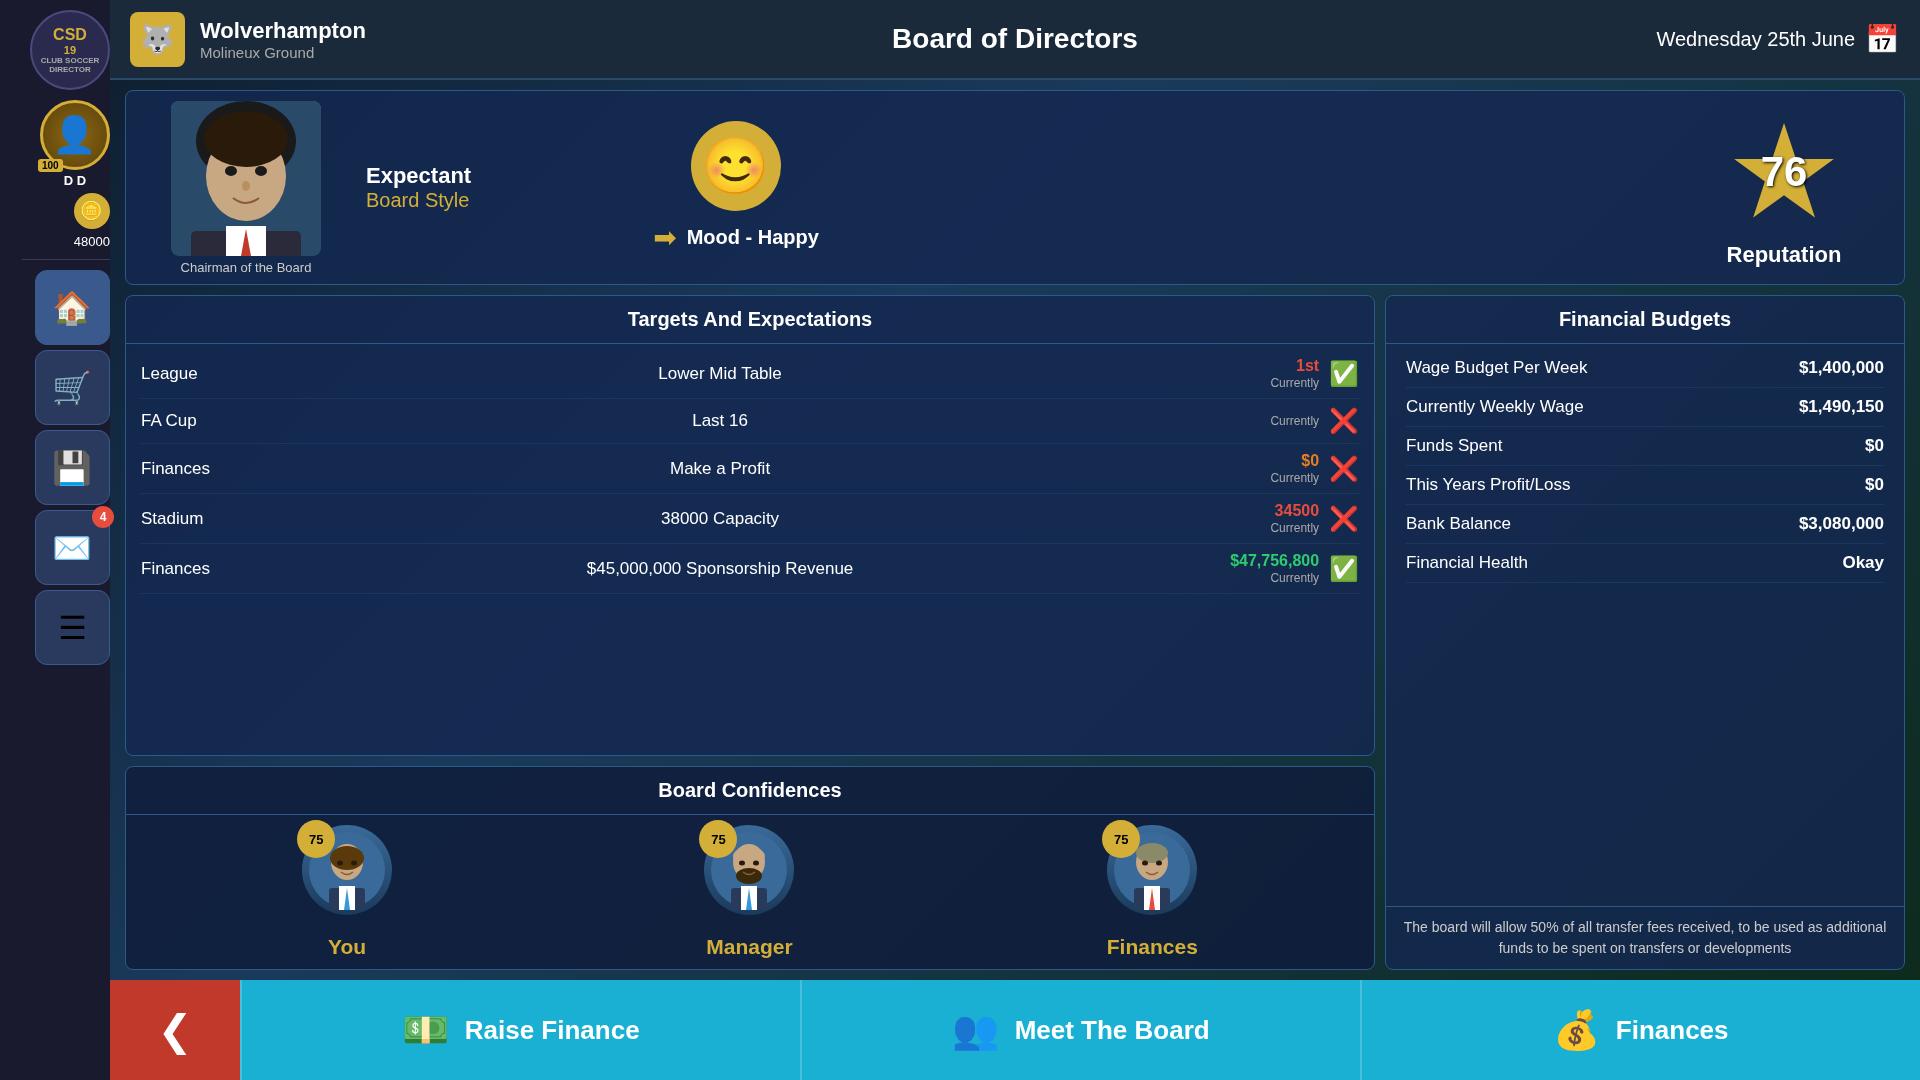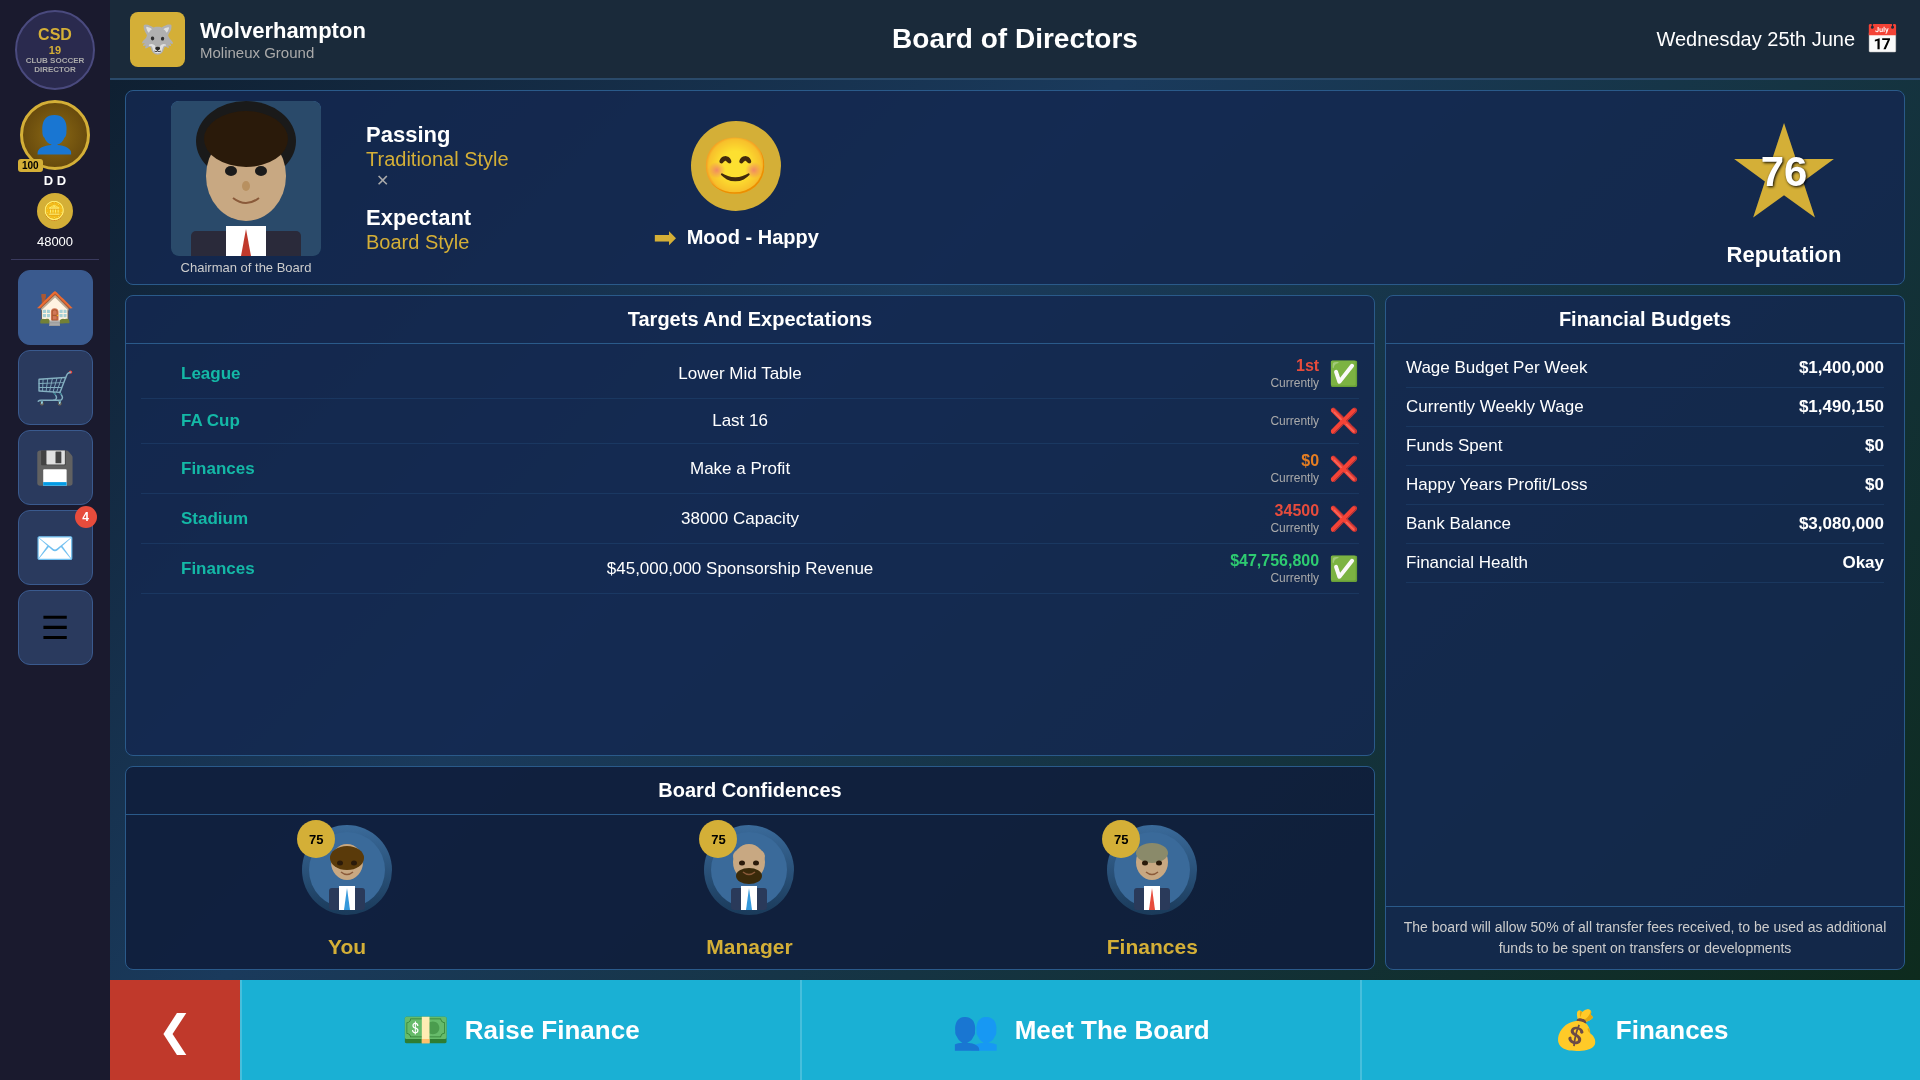--- a/index.html
+++ b/index.html
@@ -24,21 +24,21 @@
     .sidebar {
       position: absolute;
       left: 0;
       top: 0;
       width: 110px;
       height: 1080px;
       background: #1a1a2e;
       z-index: 10;
       display: flex;
       flex-direction: column;
-      align-items: center;
+      align-items: flex-end;
       padding-top: 10px;
       gap: 5px;
     }
 
     .sidebar-logo {
       width: 80px;
       height: 80px;
       background: #2a2a4e;
       border-radius: 50%;
       display: flex;
@@ -413,25 +413,24 @@
     }
 
     .target-row {
       display: flex;
       align-items: center;
       padding: 8px 0;
       border-bottom: 1px solid rgba(42, 90, 138, 0.3);
     }
 
     .target-category {
-      color: #14b8a6;
+      color: #ffffff;
       font-size: 17px;
-      font-weight: bold;
+      font-weight: normal;
       min-width: 120px;
-      margin-left: 40px;
     }
 
     .target-desc {
       color: #fff;
       font-size: 17px;
       flex: 1;
       text-align: center;
     }
 
     .target-current {
@@ -695,25 +694,20 @@
 
           <rect x="55" y="125" width="40" height="30" fill="#fff"></rect>
 
           <polygon points="75,128 70,155 80,155" fill="#c0392b"></polygon>
         </svg>
       </div>
       <span class="chairman-label">Chairman of the Board</span>
     </div>
 
     <div class="passing-section">
-      <div>
-        <div class="passing-title">Passing</div>
-        <div class="passing-value">Traditional Style</div>
-        <span class="close-btn">✕</span>
-      </div>
       <div>
         <div class="expectant-title">Expectant</div>
         <div class="expectant-value">Board Style</div>
       </div>
     </div>
 
     <div class="mood-section">
       <div class="mood-face">😊</div>
       <div style="display:flex;align-items:center;gap:10px;">
         <span class="mood-arrow">➡</span>
@@ -867,21 +861,21 @@
         </div>
         <div class="financial-row">
           <span class="fin-label">Currently Weekly Wage</span>
           <span class="fin-value">$1,490,150</span>
         </div>
         <div class="financial-row">
           <span class="fin-label">Funds Spent</span>
           <span class="fin-value">$0</span>
         </div>
         <div class="financial-row">
-          <span class="fin-label">Happy Years Profit/Loss</span>
+          <span class="fin-label">This Years Profit/Loss</span>
           <span class="fin-value">$0</span>
         </div>
         <div class="financial-row">
           <span class="fin-label">Bank Balance</span>
           <span class="fin-value">$3,080,000</span>
         </div>
         <div class="financial-row">
           <span class="fin-label">Financial Health</span>
           <span class="fin-value">Okay</span>
         </div>

